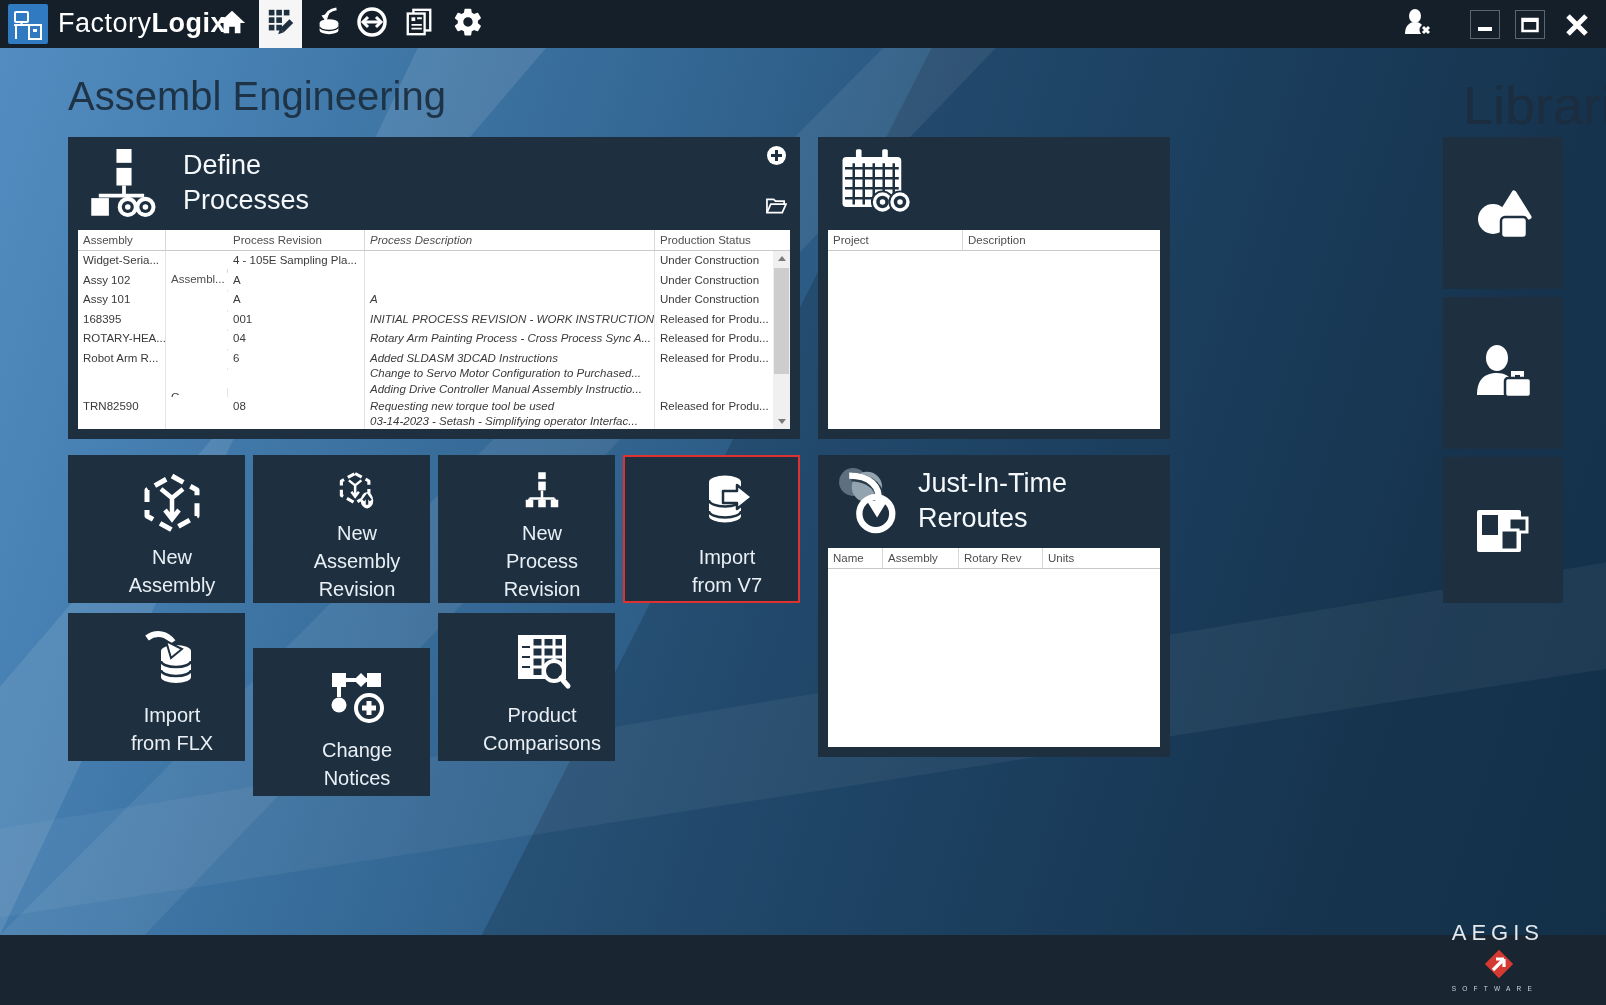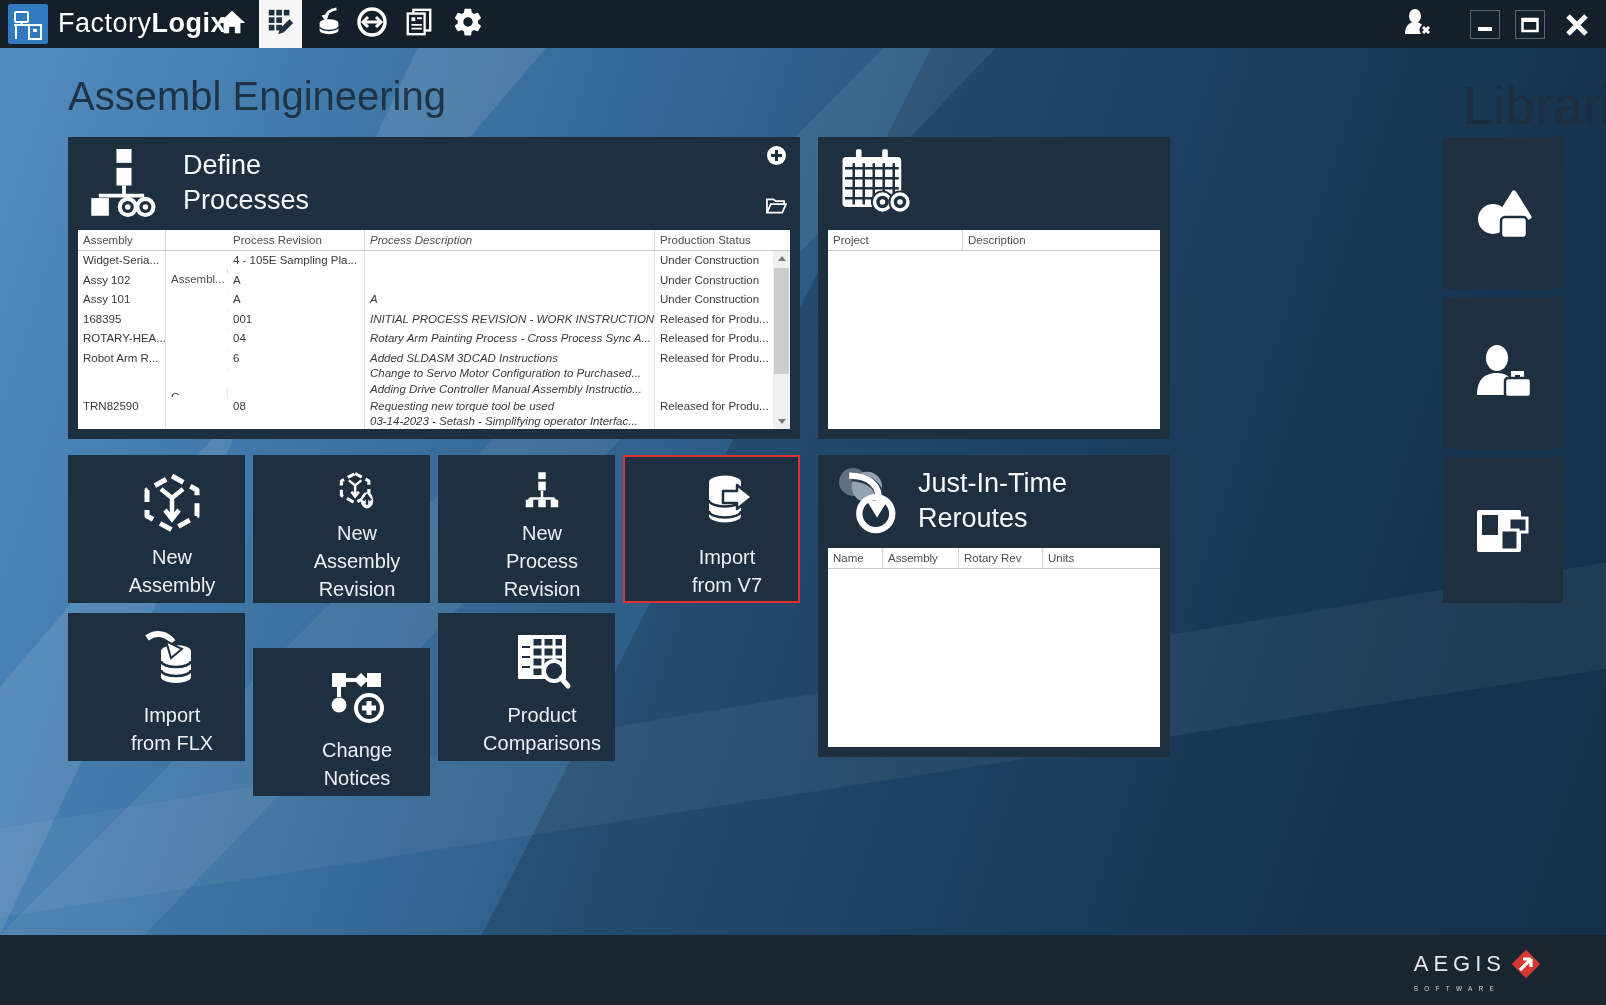--- a/index.html
+++ b/index.html
@@ -55,21 +55,21 @@
   .tile svg { margin-top:16px; }
   .tile-label { text-align:center; font-size:20px; font-weight:300; color:#e9eff4; line-height:28px; margin-top:8px; }
   .tile-highlight { border:2px solid #e03131; }
   .tile-highlight svg { margin-top:14px; }
 
   .side-tile { position:absolute; left:1443px; width:120px; background:#1e3040; cursor:pointer; display:flex; align-items:center; justify-content:center; }
 
   
   .footer { position:absolute; left:0; bottom:0; width:1606px; height:70px; background:#1a2532; z-index:30; }
   .aegis { position:absolute; right:62px; bottom:13px; text-align:left; }
-  .aegis-row { display:flex; align-items:center; }
+  .aegis-row { display:flex; align-items:center;flex-direction:column; }
   .aegis-brand { font-size:22px; letter-spacing:5px; color:#e3e8ed; font-weight:400; }
   .aegis-sub { font-size:6.5px; letter-spacing:6.2px; color:#cdd4da; margin-top:3px; }
 </style>
 </head>
 <body>
 
 <div class="titlebar">
   <div class="tb-logo">
     <svg width="32" height="32" viewBox="0 0 32 32" fill="none" stroke="#ffffff" stroke-width="2">
       <rect x="3" y="4" width="13" height="10" rx="1"></rect>

